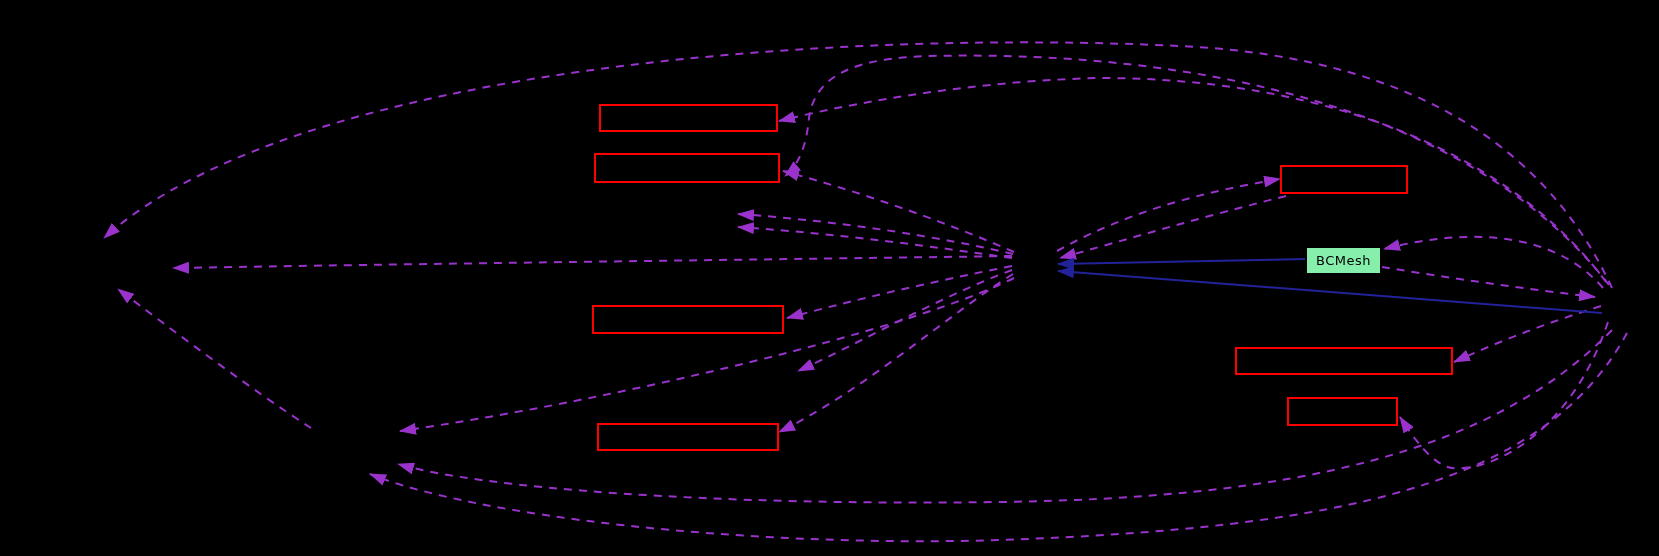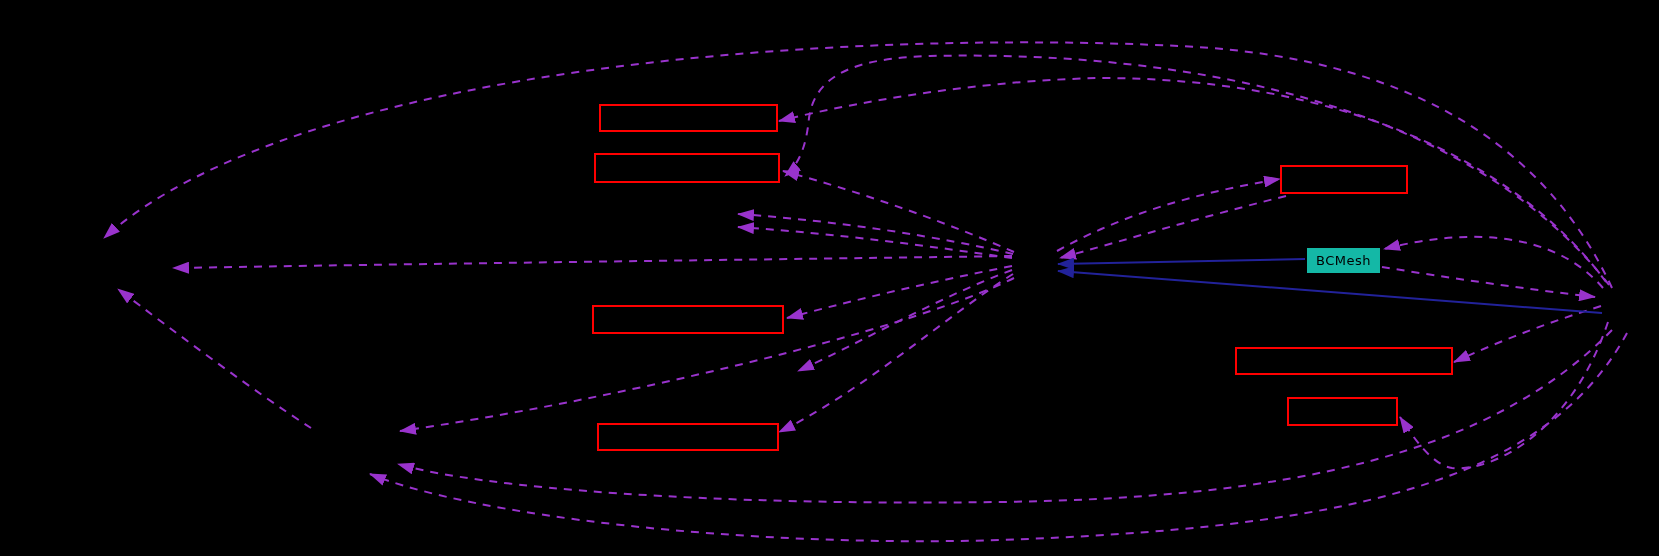--- a/index.html
+++ b/index.html
@@ -66,16 +66,16 @@
       <path d="M1305,259 L1058,264" fill="none" stroke-width="2" stroke="#22229a" marker-end="url(#arrow-inherit)"></path>
       <path d="M1602,313 L1058,271" fill="none" stroke-width="2" stroke="#22229a" marker-end="url(#arrow-inherit)"></path>
       <rect x="600" y="105" width="177" height="26" fill="none" stroke="#ff0000" stroke-width="2"></rect>
       <rect x="595" y="154" width="184" height="28" fill="none" stroke="#ff0000" stroke-width="2"></rect>
       <rect x="593" y="306" width="190" height="27" fill="none" stroke="#ff0000" stroke-width="2"></rect>
       <rect x="598" y="424" width="180" height="26" fill="none" stroke="#ff0000" stroke-width="2"></rect>
       <rect x="1281" y="166" width="126" height="27" fill="none" stroke="#ff0000" stroke-width="2"></rect>
       <rect x="1236" y="348" width="216" height="26" fill="none" stroke="#ff0000" stroke-width="2"></rect>
       <rect x="1288" y="398" width="109" height="27" fill="none" stroke="#ff0000" stroke-width="2"></rect>
     </svg>
-  <div class="main-node" style="left: 1307px; top: 248px; width: 73px; height: 25px; background: #14b8a6; color: rgb(0, 0, 0);">
+  <div class="main-node" style="left: 1307px; top: 248px; width: 73px; height: 25px; background: #86efac; color: rgb(0, 0, 0);">
     <span>BCMesh</span>
   </div>
 </div>
 
 </body></html>

